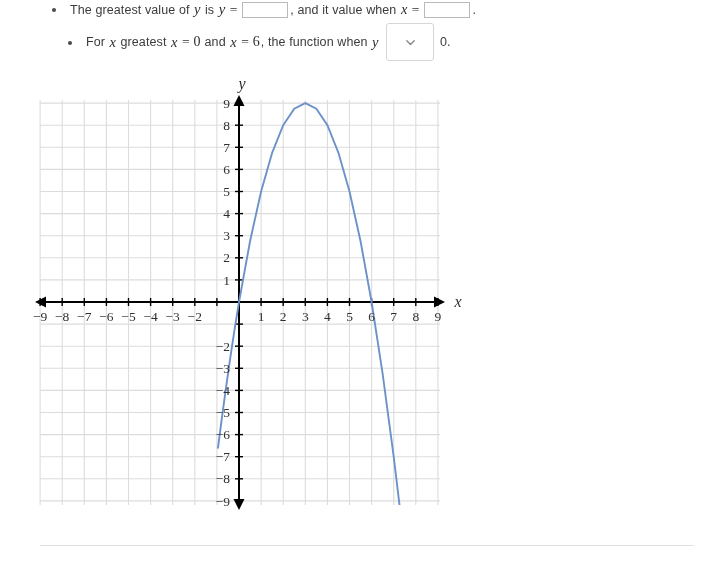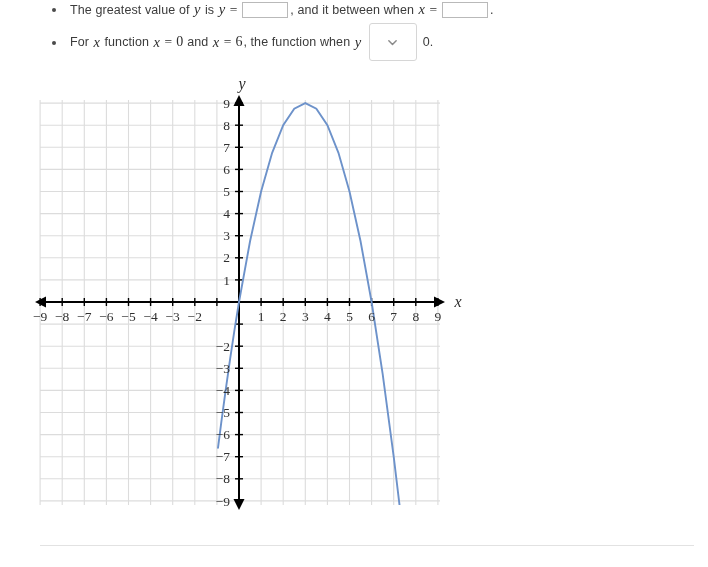--- a/index.html
+++ b/index.html
@@ -31,21 +31,21 @@
     width:46px;height:16px;
     border:1px solid #b9b9b9;
     background:#ffffff;
     vertical-align:middle;
     margin:0 2px;
     box-sizing:border-box;
   }
   .sp{display:inline-block;width:3px;}
 
   .row1{position:absolute;left:0;top:1px;height:18px;}
-  .row2{position:absolute;left:0;top:23px;height:40px;}
+  .row2{position:absolute;left:16px;top:23px;height:40px;}
 
   .dropdown{
     display:inline-flex;align-items:center;justify-content:center;
     width:48px;height:38px;
     border:1px solid #d6d6d6;
     border-radius:3px;
     background:#ffffff;
     margin:0 6px;
     box-sizing:border-box;
   }
@@ -73,37 +73,37 @@
       <div class="line">
         <span class="txt">The greatest value of</span>
         <span class="sp"></span>
         <span class="mi">y</span>
         <span class="sp"></span>
         <span class="txt">is</span>
         <span class="sp"></span>
         <span class="mi">y</span>
         <span class="mop">=</span>
         <input class="blank" type="text" value="" style="">
-        <span class="txt">, and it between when</span>
+        <span class="txt">, and it value when</span>
         <span class="sp"></span>
         <span class="mi">x</span>
         <span class="mop">=</span>
         <input class="blank" type="text" value="" style="">
         <span class="txt">.</span>
       </div>
     </div>
 
     <div class="qitem row2">
       <span class="bullet"></span>
       <div class="line">
         <span class="txt">For</span>
         <span class="sp"></span>
         <span class="mi">x</span>
         <span class="sp"></span>
-        <span class="txt">function</span>
+        <span class="txt">greatest</span>
         <span class="sp"></span>
         <span class="mi">x</span>
         <span class="mop">=</span>
         <span class="mn">0</span>
         <span class="sp"></span>
         <span class="txt">and</span>
         <span class="sp"></span>
         <span class="mi">x</span>
         <span class="mop">=</span>
         <span class="mn">6</span>

